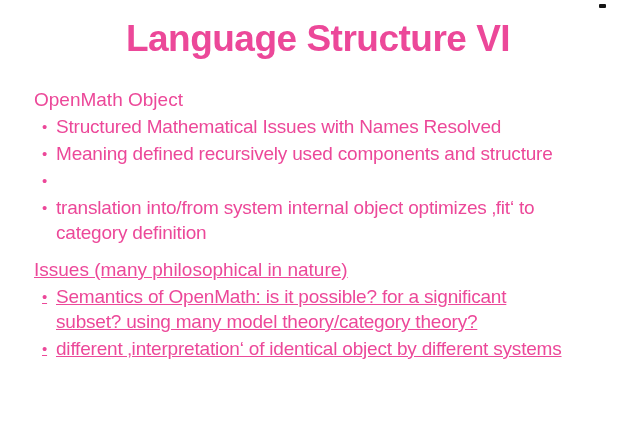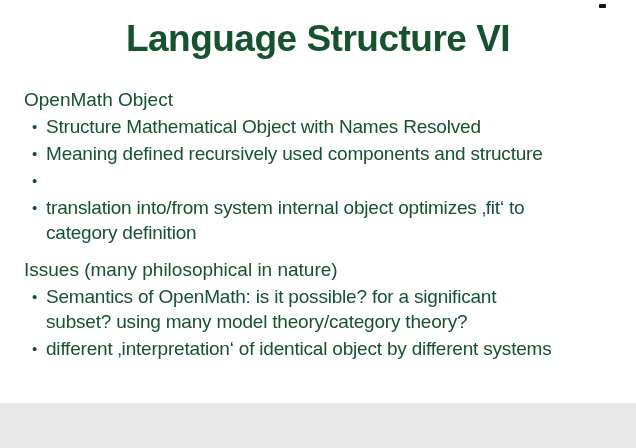--- a/index.html
+++ b/index.html
@@ -3,23 +3,23 @@
 <meta charset="utf-8">
 <style>
   html, body {
     margin: 0;
     padding: 0;
     background: #e8e8e8;
   }
   .slide {
     position: relative;
     width: 636px;
-    height: 403px;
+    height: 448px;
     background: #ffffff;
-    color: #14532d;
+    color: #ec4899;
     font-family: "Liberation Sans", "DejaVu Sans", sans-serif;
     overflow: hidden;
     box-sizing: border-box;
   }
   .scan-artifact {
     position: absolute;
     top: 4px;
     left: 599px;
     width: 7px;
     height: 4px;
@@ -34,23 +34,24 @@
     font-size: 37px;
     line-height: 46px;
     font-weight: bold;
     letter-spacing: -0.5px;
     white-space: nowrap;
   }
   .slide-body {
     margin-top: 23px;
     padding-left: 24px;
     padding-right: 4px;
+    margin-left: 10px;
   }
   .section { margin: 0; }
-  .section + .section { margin-top: 12px; }
+  .section + .section { margin-top: 12px; text-decoration: underline; }
   .heading {
     font-size: 19px;
     line-height: 25px;
     margin: 0;
   }
   ul.bullets {
     list-style: none;
     margin: 2px 0 0 0;
     padding: 0;
   }
@@ -77,21 +78,21 @@
 
 <div class="slide">
   <div class="scan-artifact"></div>
   <h1 class="title">Language Structure VI</h1>
   <div class="slide-body">
       <div class="section">
         <div class="heading">OpenMath Object</div>
         <ul class="bullets">
           <li>
             <span class="glyph">•</span>
-            <span class="btext">Structure Mathematical Object with Names Resolved</span>
+            <span class="btext">Structured Mathematical Issues with Names Resolved</span>
           </li>
           <li>
             <span class="glyph">•</span>
             <span class="btext">Meaning defined recursively used components and structure</span>
           </li>
           <li>
             <span class="glyph">•</span>
           </li>
           <li>
             <span class="glyph">•</span>

